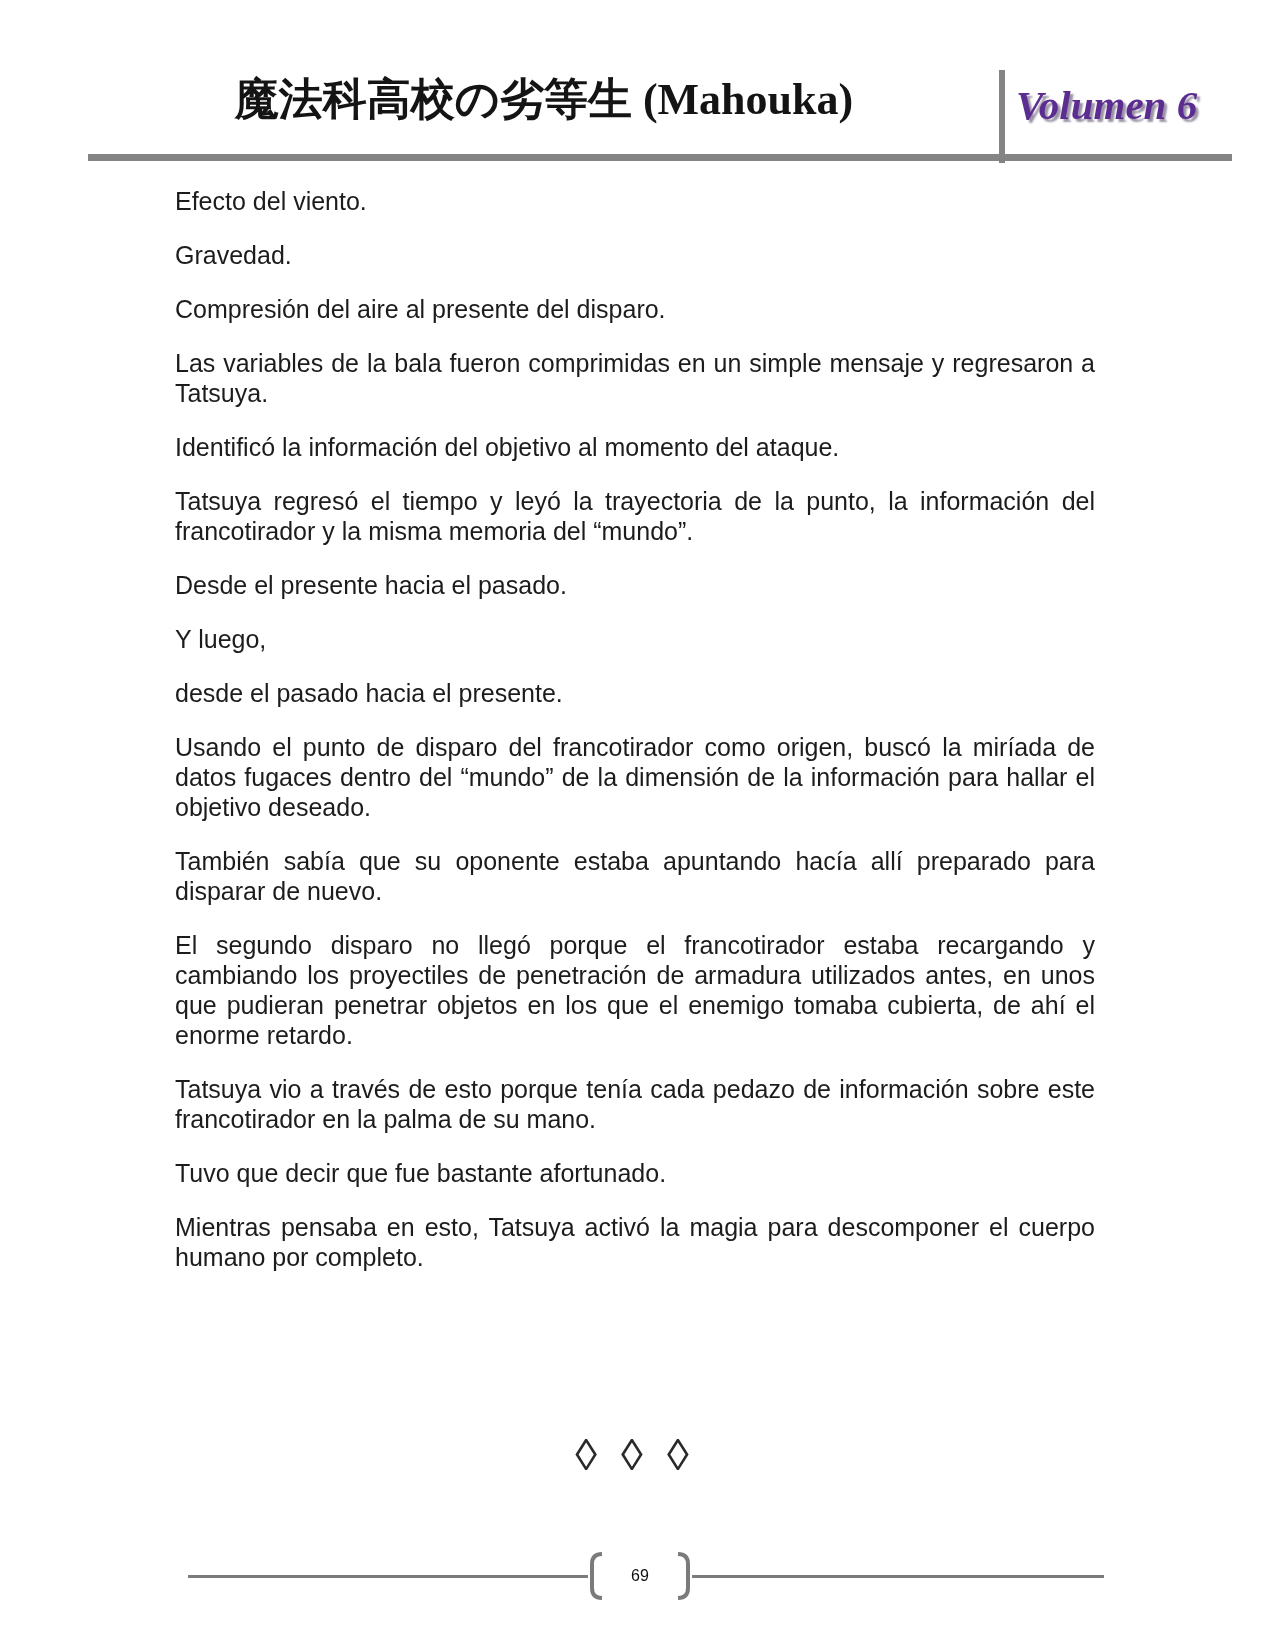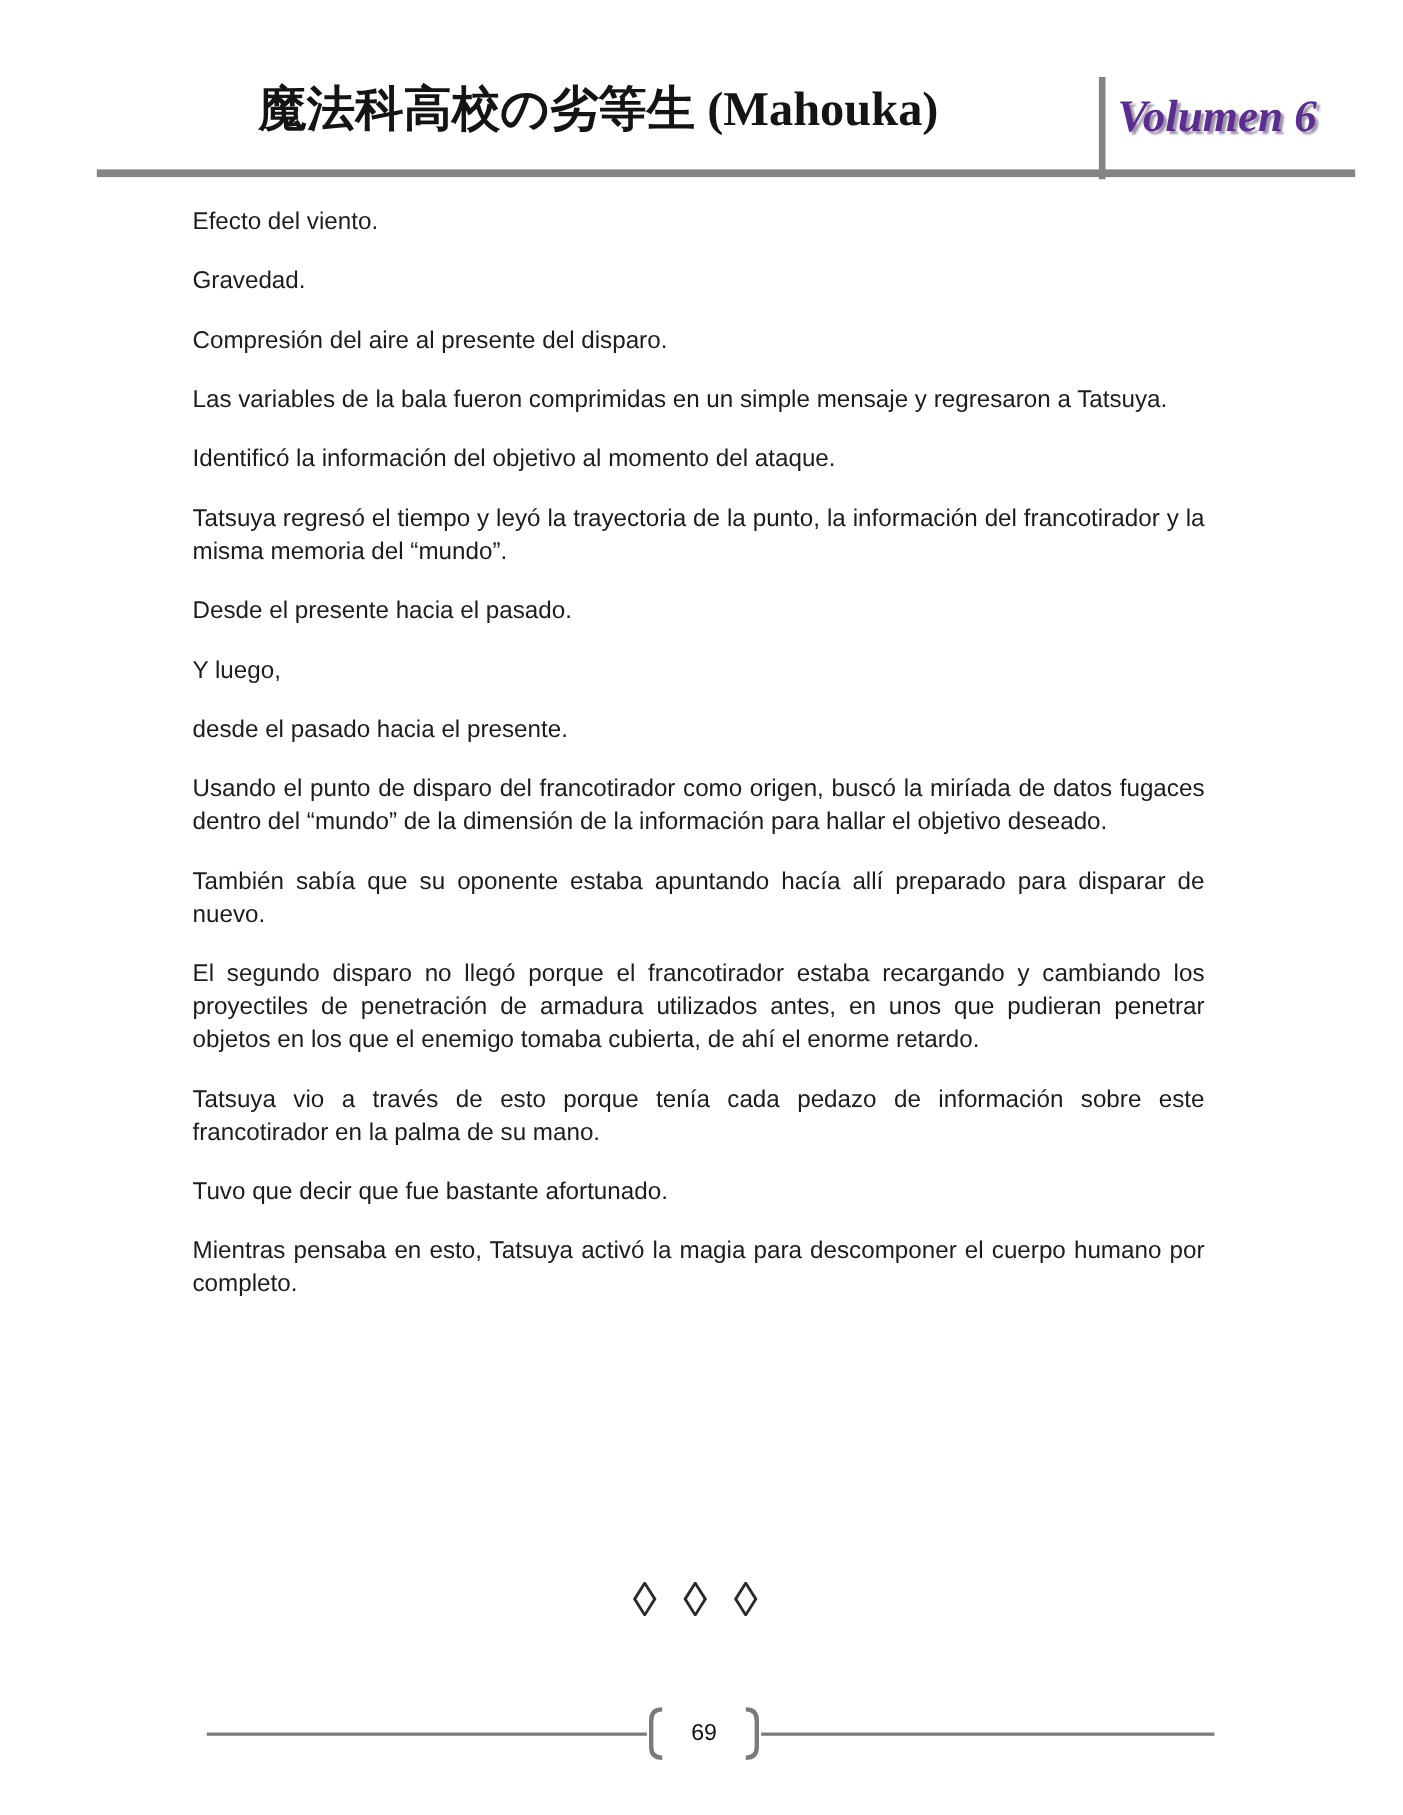--- a/index.html
+++ b/index.html
@@ -55,21 +55,21 @@
   }
 
   
   .content {
     position: absolute;
     left: 175px; top: 186px;
     width: 920px;
   }
   .content p {
     margin: 0 0 24px 0;
-    font-size: 22px;
+    font-size: 25px;
     line-height: 30px;
     text-align: justify;
     color: #1c1c1c;
   }
   .content p:last-child { margin-bottom: 0; }
 
   
   .separator {
     position: absolute;
     left: 175px; top: 1430px;
@@ -98,21 +98,21 @@
   .bracket { flex: 0 0 16px; height: 50px; }
   .bracket path {
     fill: none;
     stroke: #7b7b7b;
     stroke-width: 4px;
   }
   .pagenum {
     flex: 0 0 56px;
     margin: 0 8px;
     text-align: center;
-    font-size: 21px;
+    font-size: 16px;
     color: #111111;
   }
 </style>
 </head>
 <body>
 
 <div class="page">
 
   <header>
     <div class="title-area">

